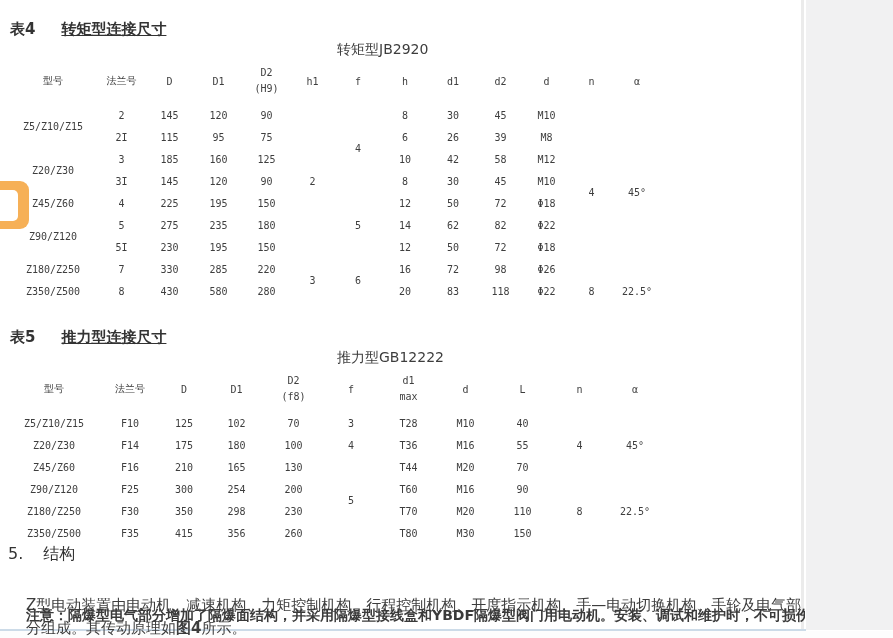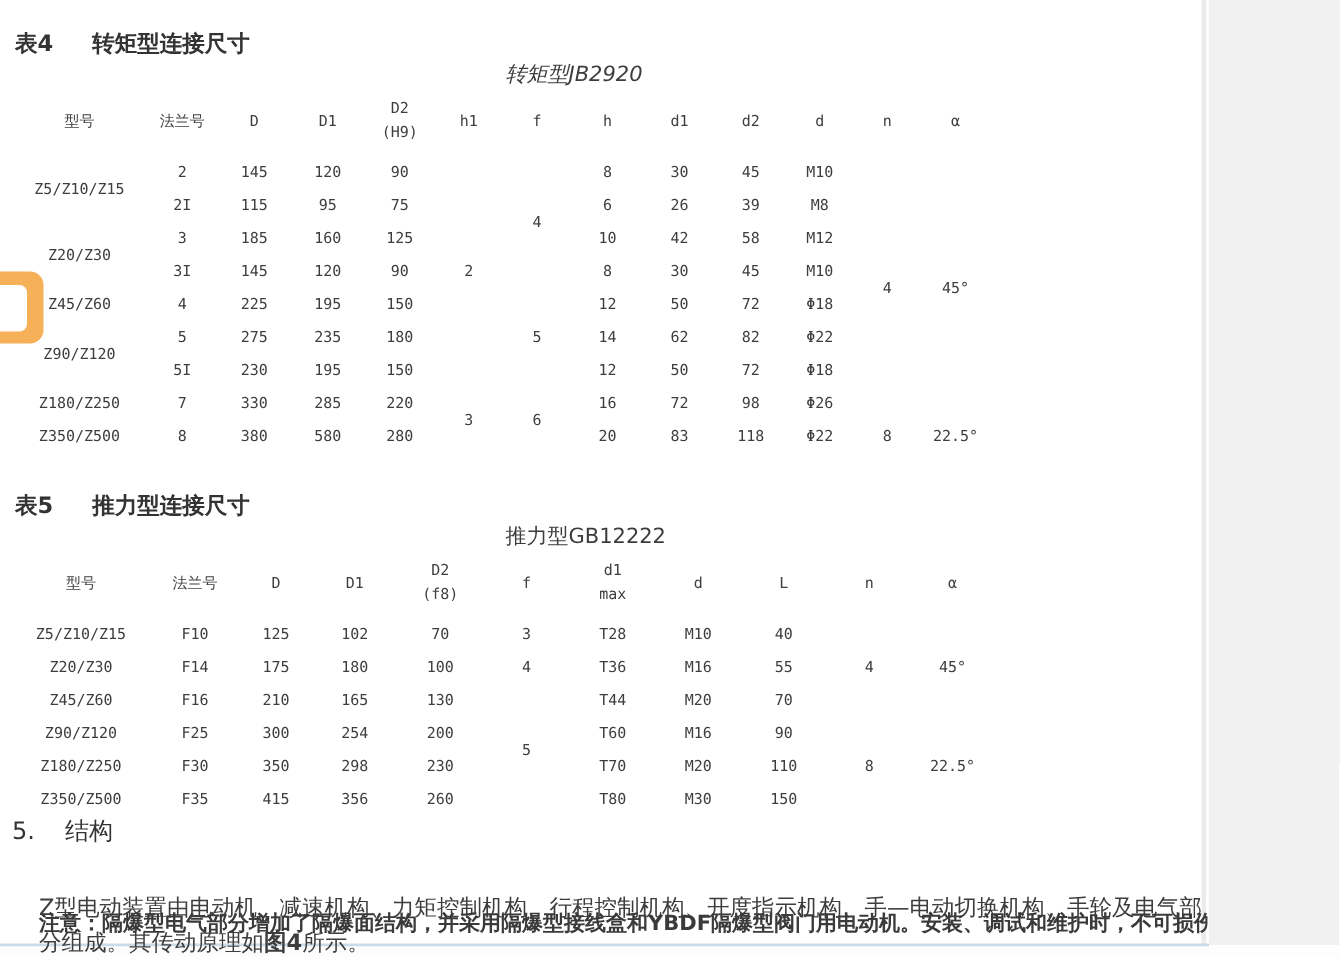--- a/index.html
+++ b/index.html
@@ -10,21 +10,21 @@
     color:#3d3d3d;
   }
   
   .page-divider{position:absolute;left:801px;top:0;width:3px;height:630px;background:#ebebeb;}
   .gray-strip{position:absolute;left:806px;top:0;width:87px;height:630px;background:#f1f1f2;}
   
   .bottom-line{position:absolute;left:0;top:629px;width:806px;height:2px;background:#ccdbe8;}
   .bottom-band{position:absolute;left:0;top:631px;width:893px;height:7px;background:#fdfdfd;}
 
   .caption{position:absolute;left:10px;font-size:15px;font-weight:bold;color:#333;white-space:nowrap;}
-  .caption .cap-title{margin-left:26px;}
+  .caption .cap-title{margin-left:26px;text-decoration:underline;}
   .subtitle{position:absolute;left:337px;font-size:14px;color:#3d3d3d;white-space:nowrap;}
 
   table.dim{position:absolute;left:8px;border-collapse:collapse;table-layout:fixed;
     font-family:"DejaVu Sans Mono","DejaVu Sans",monospace;font-size:10px;color:#3e3e3e;}
   table.dim th,table.dim td{padding:0;text-align:center;vertical-align:middle;font-weight:normal;
     border:none;overflow:hidden;}
   table.dim thead tr{height:46px;}
   table.dim tbody tr{height:22px;}
   table.dim th div{line-height:16px;}
 
@@ -48,21 +48,21 @@
 <body>
 
 <div class="page-divider"></div>
 <div class="gray-strip"></div>
 <div class="bottom-line"></div>
 <div class="bottom-band"></div>
 
 <div class="caption" style="top:20px;">
   <span class="cap-label">表4</span><span class="cap-title">转矩型连接尺寸</span>
 </div>
-<div class="subtitle" style="top:41px;font-style:italic;">转矩型JB2920</div>
+<div class="subtitle" style="top:41px;">转矩型JB2920</div>
 
 <table class="dim" id="table4">
     <colgroup>
       <col style="width: 90px;">
       <col style="width: 47px;">
       <col style="width: 49px;">
       <col style="width: 49px;">
       <col style="width: 47px;">
       <col style="width: 45px;">
       <col style="width: 46px;">
@@ -182,21 +182,21 @@
         <td rowspan="2">3</td>
         <td rowspan="2">6</td>
         <td>16</td>
         <td>72</td>
         <td>98</td>
         <td>Φ26</td>
       </tr>
       <tr>
         <td>Z350/Z500</td>
         <td>8</td>
-        <td>380</td>
+        <td>430</td>
         <td>580</td>
         <td>280</td>
         <td>20</td>
         <td>83</td>
         <td>118</td>
         <td>Φ22</td>
         <td>8</td>
         <td>22.5°</td>
       </tr>
     </tbody>

